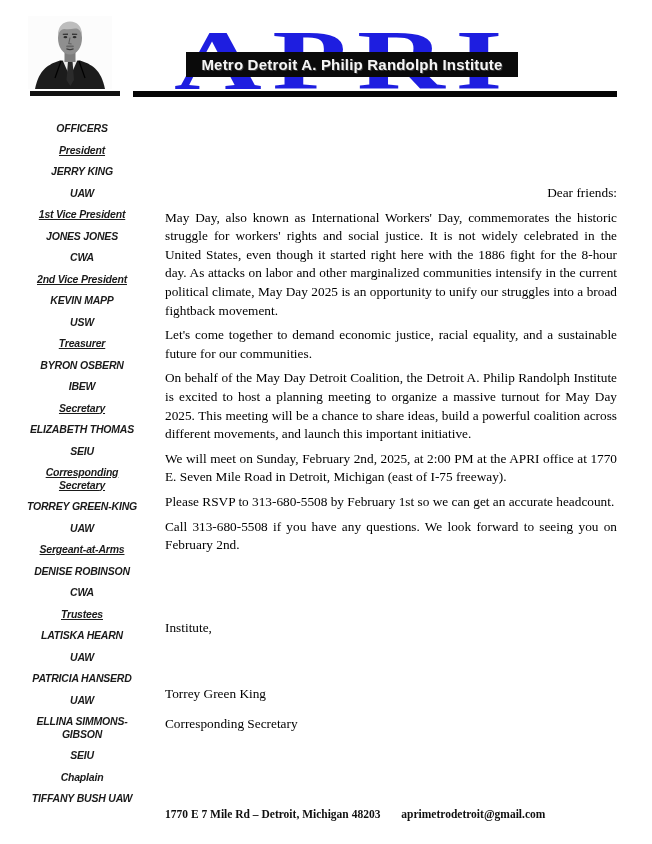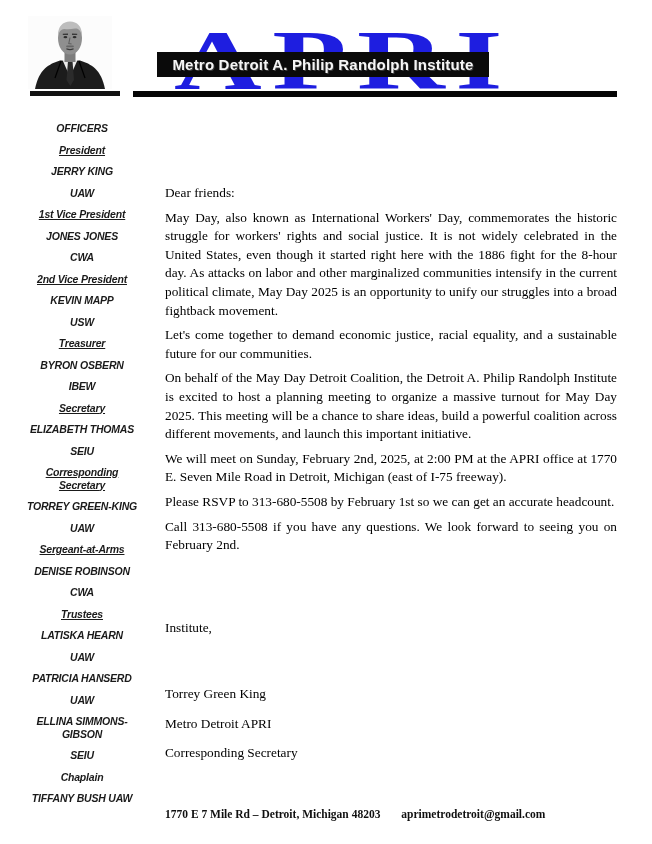--- a/index.html
+++ b/index.html
@@ -40,21 +40,21 @@
     z-index: 1;
     white-space: nowrap;
   }
   .logo-apri .stretch {
     display: inline-block;
     transform: scaleX(1.32) scaleY(0.92);
     transform-origin: left center;
   }
   .logo-banner {
     position: absolute;
-    left: 157px; top: 52px;
+    left: 186px; top: 52px;
     width: 332px; height: 25px;
     background: #0a0a0a;
     z-index: 2;
     display: flex;
     align-items: center;
     justify-content: center;
   }
   .logo-banner span {
     font-family: "Liberation Sans", sans-serif;
     font-weight: bold;
@@ -94,21 +94,21 @@
 
   
   .letter {
     position: absolute;
     left: 165px; top: 184px;
     width: 452px;
     font-size: 13.3px;
     line-height: 18.6px;
   }
   .letter p { margin: 0 0 6px 0; text-align: justify; }
-  .letter p.salutation { text-align: left; }
+  .letter p.salutation { text-align: right; }
   .letter p.closing { text-align: left; margin-top: 64px; }
   .signature { margin-top: 48px; }
   .signature p { text-align: left; margin: 0 0 11px 0; }
 
   
   .footer {
     position: absolute;
     left: 165px; top: 808px;
     width: 470px;
     font-family: Liberation Serif, serif;
@@ -208,21 +208,20 @@
         <p>May Day, also known as International Workers' Day, commemorates the historic struggle for workers' rights and social justice. It is not widely celebrated in the United States, even though it started right here with the 1886 fight for the 8-hour day. As attacks on labor and other marginalized communities intensify in the current political climate, May Day 2025 is an opportunity to unify our struggles into a broad fightback movement.</p>
         <p>Let's come together to demand economic justice, racial equality, and a sustainable future for our communities.</p>
         <p>On behalf of the May Day Detroit Coalition, the Detroit A. Philip Randolph Institute is excited to host a planning meeting to organize a massive turnout for May Day 2025. This meeting will be a chance to share ideas, build a powerful coalition across different movements, and launch this important initiative.</p>
         <p>We will meet on Sunday, February 2nd, 2025, at 2:00 PM at the APRI office at 1770 E. Seven Mile Road in Detroit, Michigan (east of I-75 freeway).</p>
         <p>Please RSVP to 313-680-5508 by February 1st so we can get an accurate headcount.</p>
         <p>Call 313-680-5508 if you have any questions. We look forward to seeing you on February 2nd.</p>
       </div>
     <p class="closing">Institute,</p>
     <div class="signature">
       <p>Torrey Green King</p>
-      <p>Metro Detroit APRI</p>
       <p>Corresponding Secretary</p>
     </div>
   </main>
 
   <footer class="footer">
     <span class="address">1770 E 7 Mile Rd  – Detroit, Michigan 48203</span>
     <span class="email">aprimetrodetroit@gmail.com</span>
   </footer>
 
 </div>

